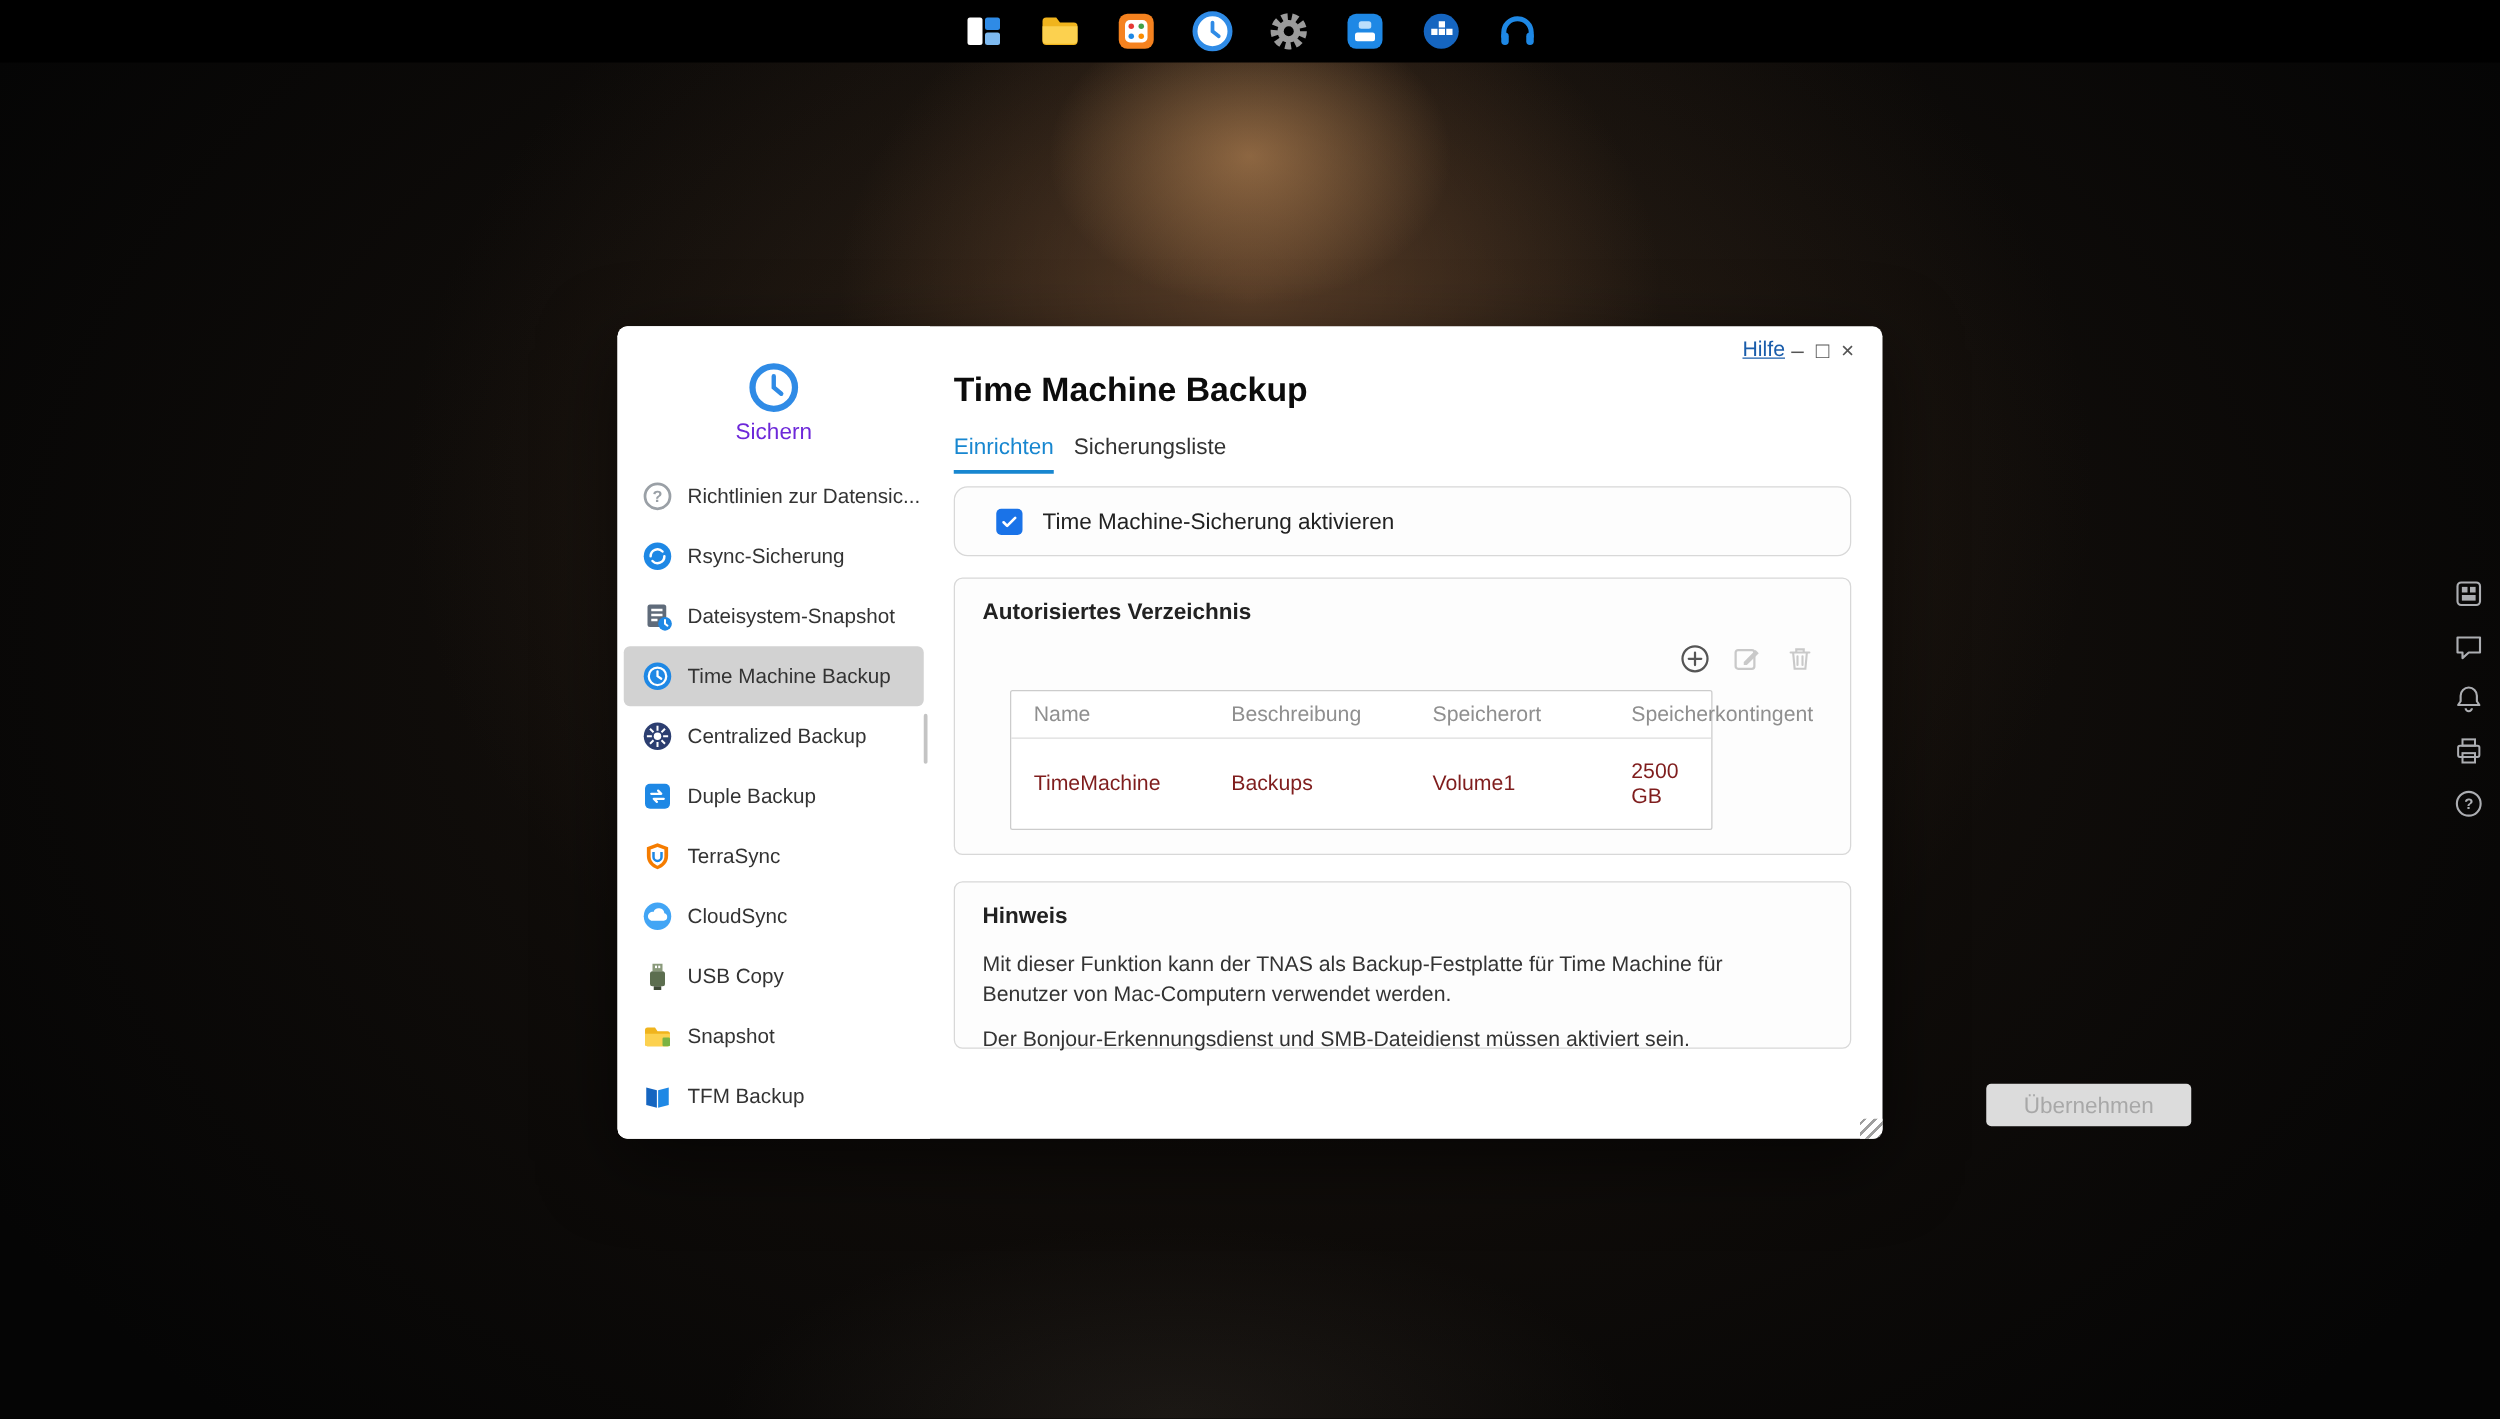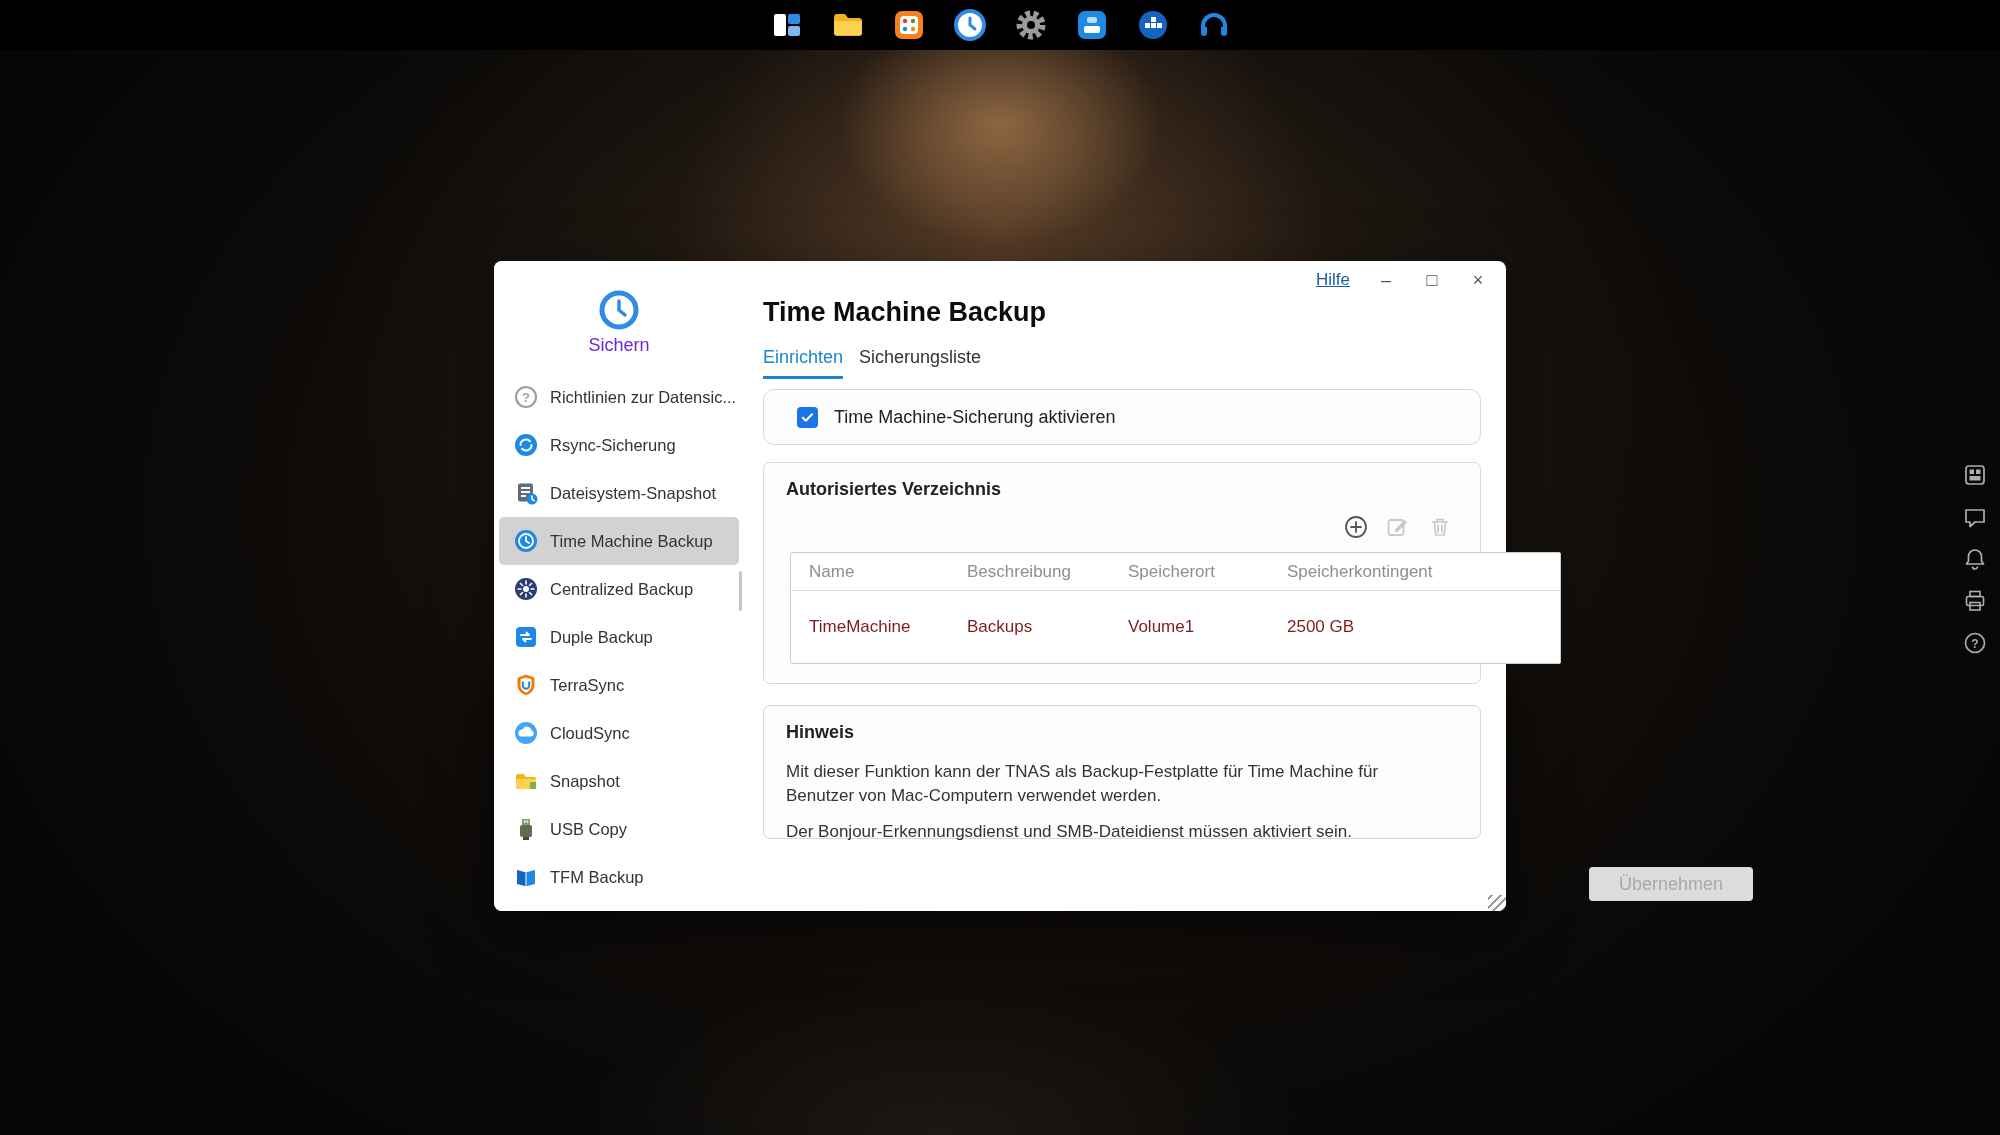--- a/index.html
+++ b/index.html
@@ -38,21 +38,21 @@
   .side-icon svg { width:26px; height:26px; }
   
   .dialog {
     position:absolute; left:494px; top:261px; width:1012px; height:650px;
     background:#fff; border-radius:8px;
     box-shadow:0 18px 60px rgba(0,0,0,0.55);
     z-index:10;
   }
   .win-header {
     position:absolute; top:9px; right:18px;
-    display:flex; align-items:center; gap:26px; z-index:3;
+    display:flex; align-items:center; z-index:3;
   }
   .help-link { font-size:17px; color:#1a5dab; text-decoration:underline; cursor:pointer; }
   .ctrl { font-size:18px; color:#555; width:20px; text-align:center; cursor:pointer; line-height:20px; }
   
   .sidebar {
     position:absolute; left:0; top:0; width:250px; height:650px;
     border-radius:8px 0 0 8px; background:#fff;
   }
   .app-badge { position:absolute; left:103px; top:27px; width:44px; height:44px; }
   .app-badge svg { width:44px; height:44px; }
@@ -92,21 +92,21 @@
     display:flex; align-items:center; justify-content:center; cursor:pointer; flex:0 0 21px;
   }
   .check-label { font-size:18px; color:#222; }
   .card-auth { top:201px; height:222px; }
   .card-title { position:absolute; left:22px; top:16px; font-size:18px; font-weight:bold; color:#222; }
   .actions { position:absolute; right:26px; top:50px; display:flex; gap:14px; }
   .action-btn { width:28px; height:28px; cursor:pointer; }
   .action-btn.disabled { cursor:default; }
   .action-btn svg { width:28px; height:28px; }
   .table {
-    position:absolute; left:26px; top:89px; width:771px;
+    position:absolute; left:44px; top:89px; width:562px;
     border:1px solid #ccc; border-radius:2px; background:#fff;
   }
   .thead, .trow { display:grid; grid-template-columns:158px 161px 159px 1fr; }
   .thead { height:38px; border-bottom:1px solid #ddd; }
   .trow { height:72px; cursor:pointer; }
   .tcell { display:flex; align-items:center; padding-left:18px; font-size:17px; color:#7f1d1d; }
   .tcell.th { color:#8f8f8f; }
   .card-hint { top:444px; height:134px; }
   .hint-p {
     position:absolute; left:22px; right:30px;
@@ -323,38 +323,38 @@
           <svg viewBox="0 0 26 26">
               <circle cx="13" cy="13" r="11" fill="#42a5f5"></circle>
               <path d="M8 16.5 h10 a3 3 0 0 0 .5-5.9 a4.5 4.5 0 0 0-8.7-1 A3.2 3.2 0 0 0 8 16.5 z" fill="#fff"></path>
             </svg>
         </span>
         <span class="nav-label">CloudSync</span>
       </div>
       <div class="nav-item">
         <span class="nav-icon">
           <svg viewBox="0 0 26 26">
-              <path d="M3 8 q0-2 2-2 h6 l2 3 h8 q2 0 2 2 v8 q0 2-2 2 H5 q-2 0-2-2 z" fill="#f0b41d"></path>
-              <path d="M3 11 h20 v8 q0 2-2 2 H5 q-2 0-2-2 z" fill="#fcd14f"></path>
-              <rect x="17" y="14" width="6" height="7" rx="1" fill="#7cb342"></rect>
-            </svg>
-        </span>
-        <span class="nav-label">Snapshot</span>
-      </div>
-      <div class="nav-item">
-        <span class="nav-icon">
-          <svg viewBox="0 0 26 26">
               <rect x="9" y="3" width="8" height="6" fill="#8a9a7b"></rect>
               <rect x="11" y="4.5" width="1.6" height="2" fill="#fff"></rect>
               <rect x="13.6" y="4.5" width="1.6" height="2" fill="#fff"></rect>
               <rect x="7" y="9" width="12" height="12" rx="2" fill="#5c6e4f"></rect>
               <rect x="10" y="21" width="6" height="3" fill="#3e4a36"></rect>
             </svg>
         </span>
         <span class="nav-label">USB Copy</span>
+      </div>
+      <div class="nav-item">
+        <span class="nav-icon">
+          <svg viewBox="0 0 26 26">
+              <path d="M3 8 q0-2 2-2 h6 l2 3 h8 q2 0 2 2 v8 q0 2-2 2 H5 q-2 0-2-2 z" fill="#f0b41d"></path>
+              <path d="M3 11 h20 v8 q0 2-2 2 H5 q-2 0-2-2 z" fill="#fcd14f"></path>
+              <rect x="17" y="14" width="6" height="7" rx="1" fill="#7cb342"></rect>
+            </svg>
+        </span>
+        <span class="nav-label">Snapshot</span>
       </div>
       <div class="nav-item">
         <span class="nav-icon">
           <svg viewBox="0 0 26 26">
               <path d="M4 6 l8.5 2.2 v14 L4 20 z" fill="#1565c0"></path>
               <path d="M22 6 l-8.5 2.2 v14 L22 20 z" fill="#1e88e5"></path>
             </svg>
         </span>
         <span class="nav-label">TFM Backup</span>
       </div>

